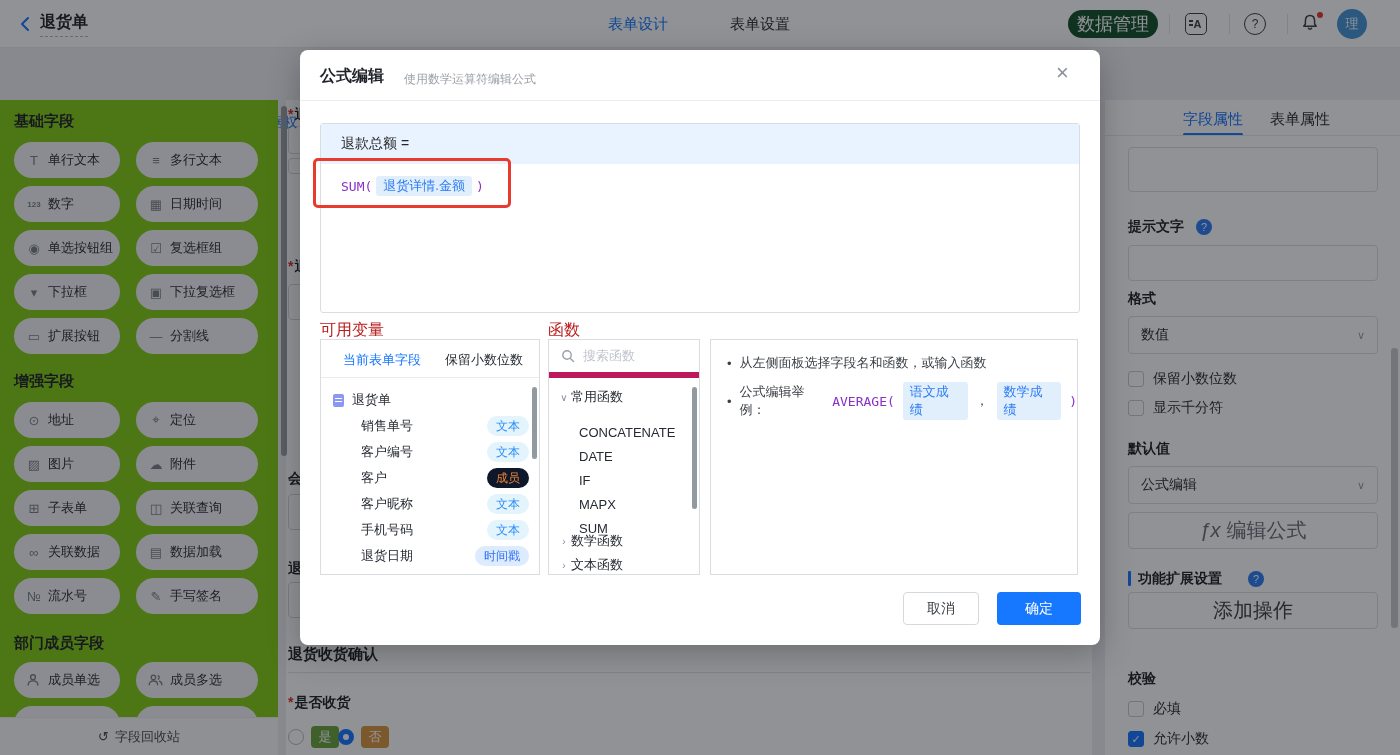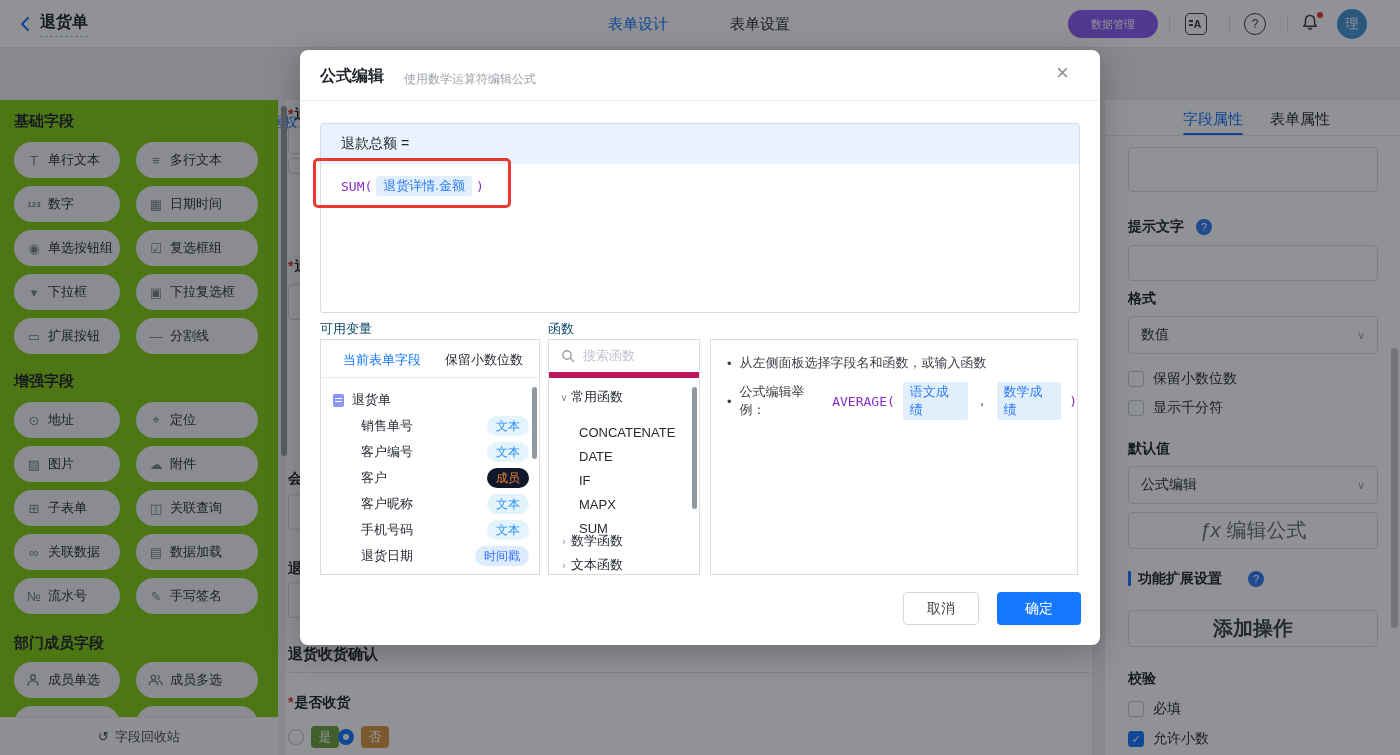--- a/index.html
+++ b/index.html
@@ -7,21 +7,21 @@
   body { font-family:"Liberation Sans","DejaVu Sans",sans-serif; background:#edeff3; }
   #stage { position:relative; width:1400px; height:755px; overflow:hidden; background:#edeff3; }
 
   
   .topbar { position:absolute; left:0; top:0; width:1400px; height:48px; background:#fff; border-bottom:1px solid #e7e9ee; z-index:2; }
   .back-ic { position:absolute; left:16px; top:14px; width:20px; height:20px; cursor:pointer; }
   .app-title { position:absolute; left:40px; top:12px; font-size:16px; font-weight:bold; color:#1f2329; border-bottom:1px dashed #aeb8cc; padding-bottom:3px; }
   .top-tab { position:absolute; top:15px; font-size:15px; cursor:pointer; }
   .top-tab.active { color:#1677ff; }
   .top-tab.inactive { color:#2b2f36; }
-  .green-btn { position:absolute; left:1068px; top:10px; width:90px; height:28px; border-radius:14px; background:#8b5cf6; color:#fff; font-size:11px; display:flex; align-items:center; justify-content:center; cursor:pointer; }
+  .green-btn { position:absolute; left:1068px; top:10px; width:90px; height:28px; border-radius:14px; background:#14532d; color:#fff; font-size:18px; display:flex; align-items:center; justify-content:center; cursor:pointer; }
   .vsep { position:absolute; top:14px; width:1px; height:20px; background:#e2e4e9; }
   .hdr-ic { position:absolute; top:13px; width:22px; height:22px; color:#3c4046; }
   .idcard { border:1.6px solid #3c4046; border-radius:5px; font-size:11px; font-weight:bold; display:flex; align-items:center; justify-content:center; }
   .idcard i { font-style:normal; margin-left:3px; }
   .idcard b { position:absolute; left:3px; top:6px; width:4px; height:1.5px; background:#3c4046; box-shadow:0 4px 0 #3c4046; }
   .helpc { border:1.6px solid #3c4046; border-radius:50%; font-size:12px; display:flex; align-items:center; justify-content:center; }
   .bell-dot { position:absolute; right:-1px; top:-1px; width:6px; height:6px; border-radius:50%; background:#e8372c; }
   .avatar { position:absolute; left:1337px; top:9px; width:30px; height:30px; border-radius:50%; background:#4596d8; color:#fff; font-size:13px; display:flex; align-items:center; justify-content:center; cursor:pointer; }
 
   
@@ -79,21 +79,21 @@
   .m-title { position:absolute; left:20px; top:16px; font-size:16px; font-weight:bold; color:#1f2329; }
   .m-sub { position:absolute; left:104px; top:21px; font-size:12px; color:#9ba1a8; }
   .m-close { position:absolute; left:756px; top:12px; font-size:22px; color:#8a9099; cursor:pointer; line-height:1; }
   .m-hdr-line { position:absolute; left:0; top:50px; width:800px; height:1px; background:#ebedf0; }
   .fbox { position:absolute; left:20px; top:73px; width:760px; height:190px; border:1px solid #d9dde2; border-radius:3px; }
   .fbox-strip { position:absolute; left:0; top:0; width:100%; height:40px; background:#e8f3ff; display:flex; align-items:center; padding-left:20px; font-size:14px; color:#262626; }
   .fline { position:absolute; left:20px; top:52px; display:flex; align-items:center; gap:4px; font-family:"DejaVu Sans Mono",monospace; font-size:13px; }
   .func-name { color:#8b2fc9; }
   .chip { background:#e1eefc; color:#2e7cf5; padding:1px 7px; border-radius:3px; font-family:"Liberation Sans",sans-serif; font-size:13px; cursor:pointer; }
   .annotation { position:absolute; left:13px; top:108px; width:198px; height:50px; border:3px solid #e83a2e; border-radius:5px; z-index:30; pointer-events:none; }
-  .p-label { position:absolute; top:270px; font-size:13px; color:#0c4a6e;text-align:right; }
+  .p-label { position:absolute; top:270px; font-size:16px; color:#b91c1c;text-align:right; }
   .lpanel { position:absolute; top:289px; height:236px; border:1px solid #d9dde2; background:#fff; }
   .vp-tab { position:absolute; top:11px; font-size:13px; cursor:pointer; }
   .vp-tab.active { color:#1677ff; }
   .vp-tab.inactive { color:#262b33; }
   .vp-tabline { position:absolute; left:0; top:37px; width:100%; height:1px; background:#e9ebef; }
   .trow { position:absolute; left:0; width:100%; height:26px; display:flex; align-items:center; font-size:13px; color:#262b33; cursor:pointer; }
   .file-ic { position:relative; width:11px; height:13px; background:#8a97f3; border-radius:2px; margin:0 8px 0 12px; }
   .file-ic::after { content:""; position:absolute; left:2px; top:4px; width:7px; height:1.5px; background:#fff; box-shadow:0 3px 0 #fff; }
   .tname { margin-left:40px; }
   .tag { position:absolute; right:10px; height:20px; padding:0 9px; border-radius:10px; font-size:12px; display:flex; align-items:center; }
@@ -347,21 +347,21 @@
       <span class="chev">∨</span>
     </div>
     <div class="r-box r-btn" style="top:412px;height:37px;gap:6px;color:#6b7078;">
       <span style="font-style:italic;">ƒx</span>
       <span>编辑公式</span>
     </div>
 
     <div class="blue-bar" style="left:23px;top:471px;"></div>
     <div class="r-label" style="left:33px;top:470px;">功能扩展设置</div>
     <div class="q-ic" style="left:143px;top:471px;">?</div>
-    <div class="r-box r-btn" style="top:510px;height:37px;font-weight:bold;">添加操作</div>
+    <div class="r-box r-btn" style="top:492px;height:37px;">添加操作</div>
 
     <div class="r-label" style="left:23px;top:570px;">校验</div>
     <div class="cbrow" style="top:600px;">
       <span class="cbox"></span>
       <span>必填</span>
     </div>
     <div class="cbrow" style="top:630px;">
       <span class="cbox on">✓</span>
       <span>允许小数</span>
     </div>

